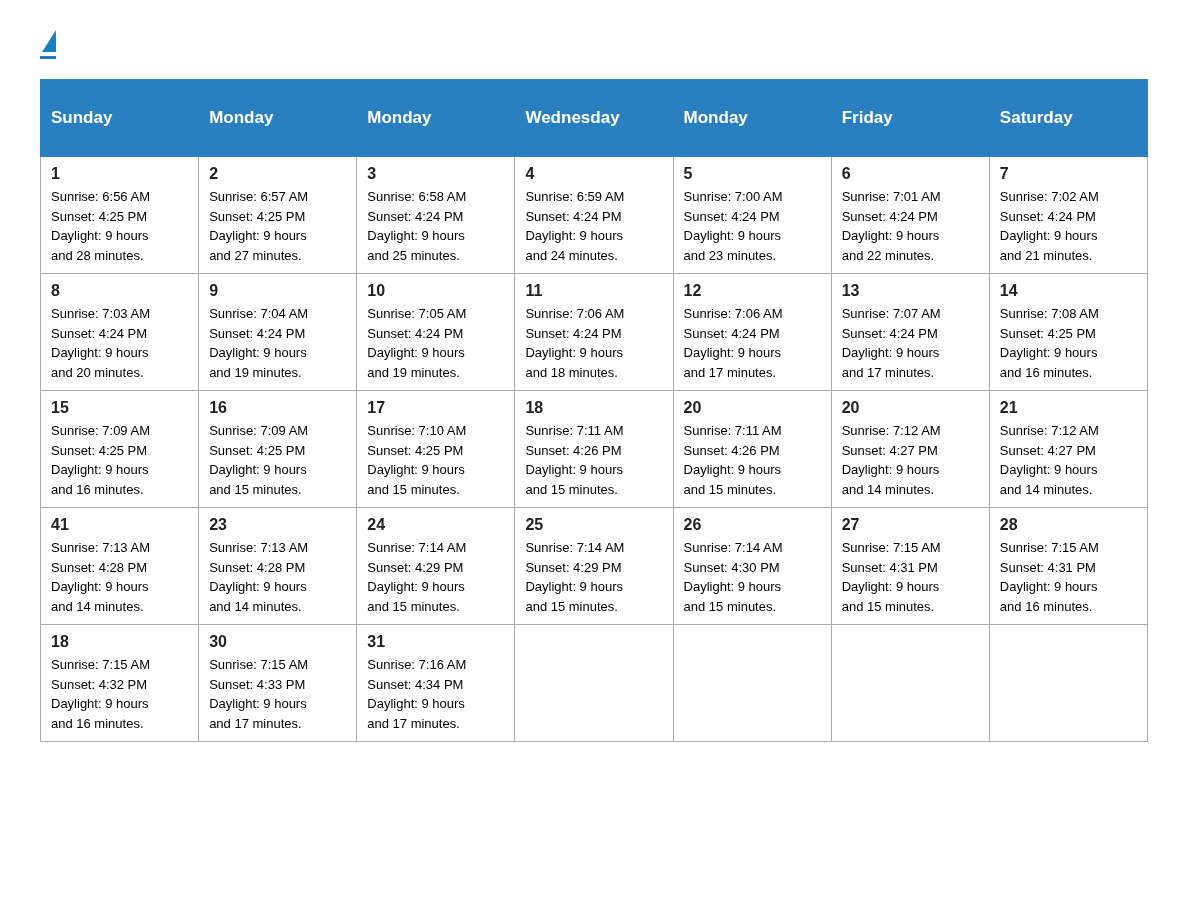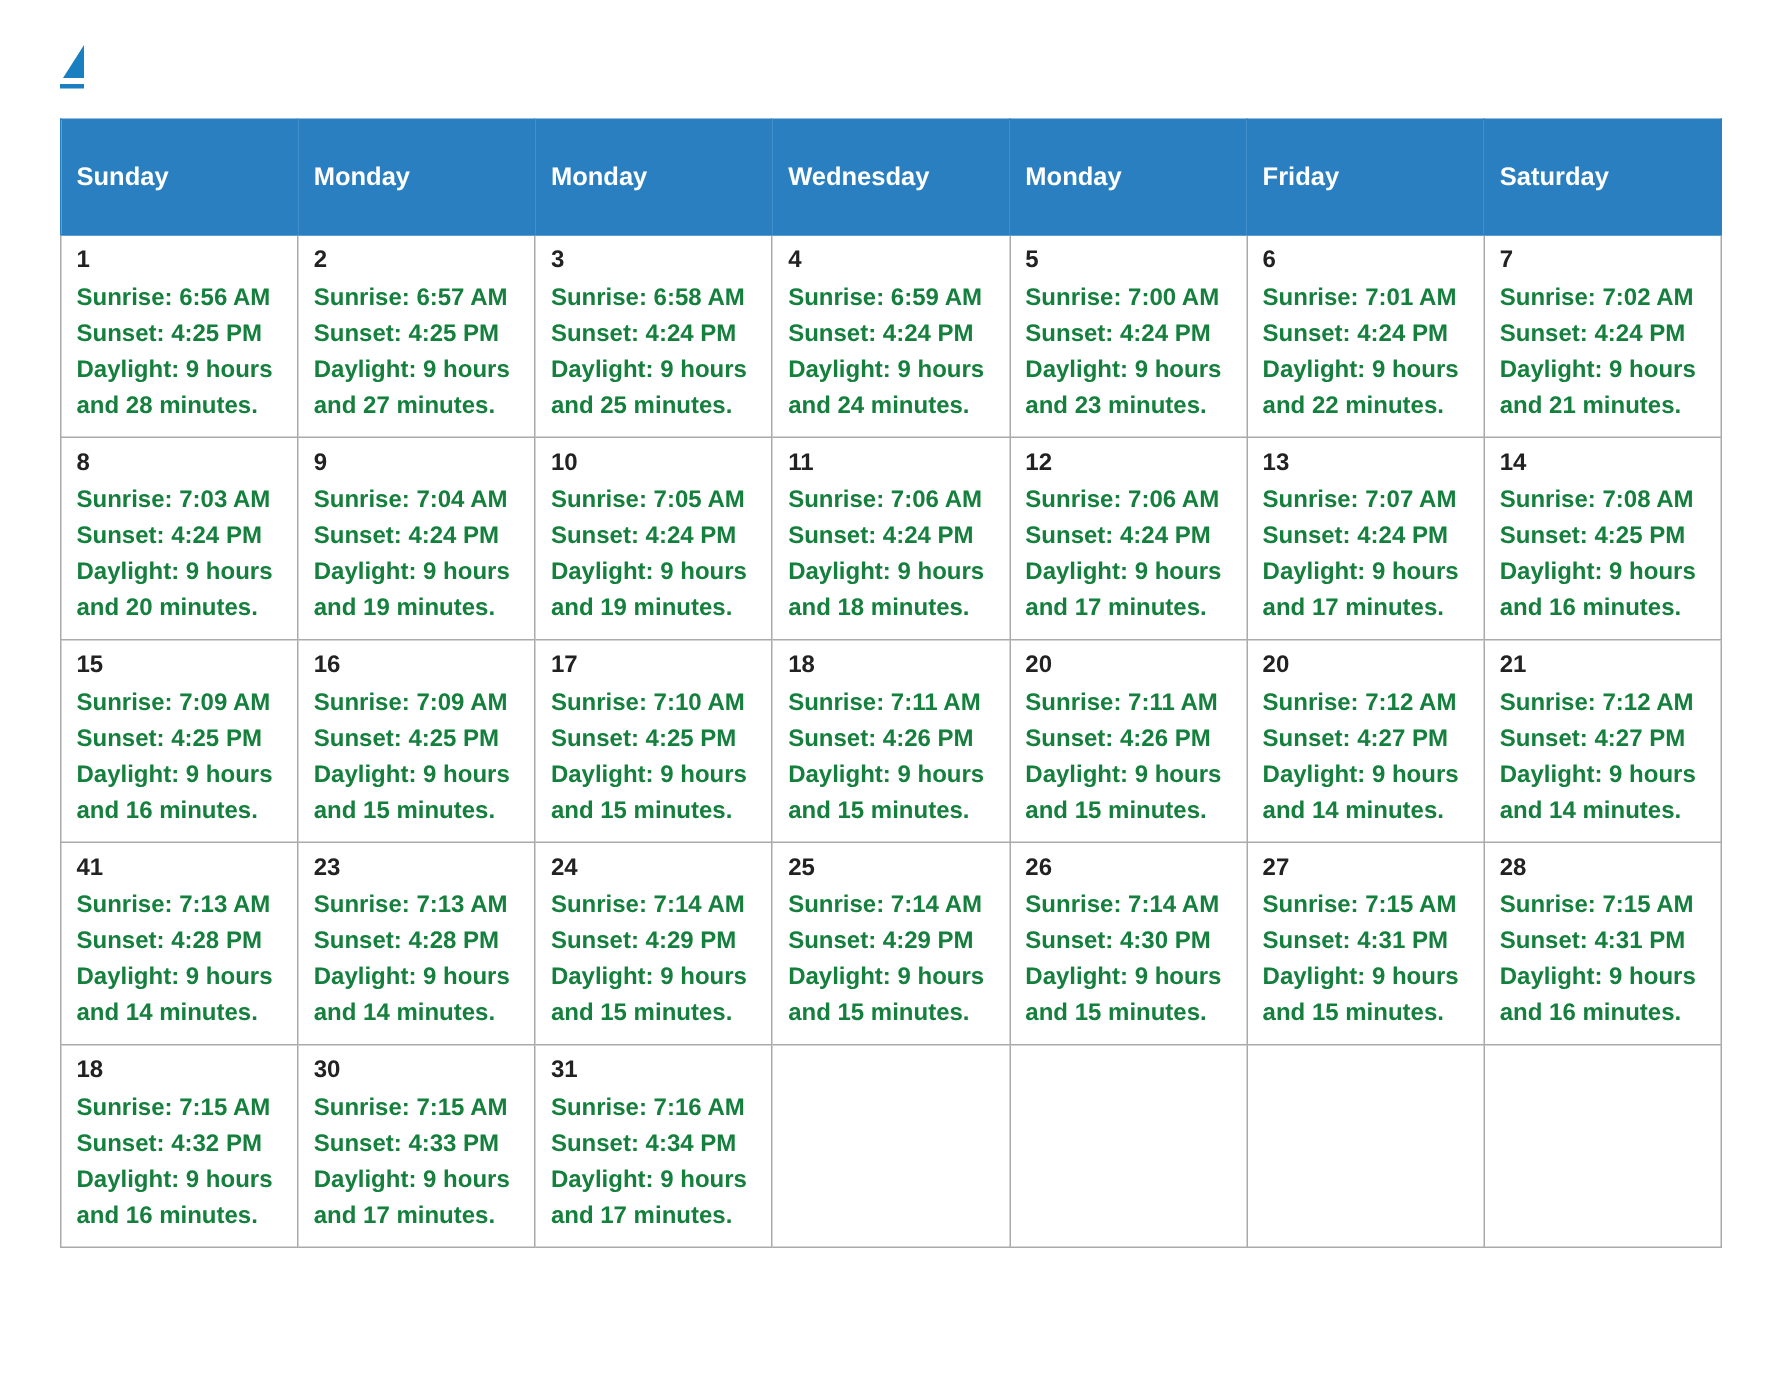--- a/index.html
+++ b/index.html
@@ -76,24 +76,23 @@
       width: 14.28%;
       min-height: 100px;
     }
     .day-num {
       font-size: 16px;
       font-weight: bold;
       color: #222;
       margin-bottom: 4px;
     }
     .day-info {
-      font-size: 16px;
-      color: #15803d;
+      font-size: 13px;
+      color: #000000;
       line-height: 1.5;
-      font-weight: bold;
     }
     .empty-cell {
       background: #fff;
     }
   </style>
 </head>
 <body>
 
 <div class="header">
   <div class="logo">

